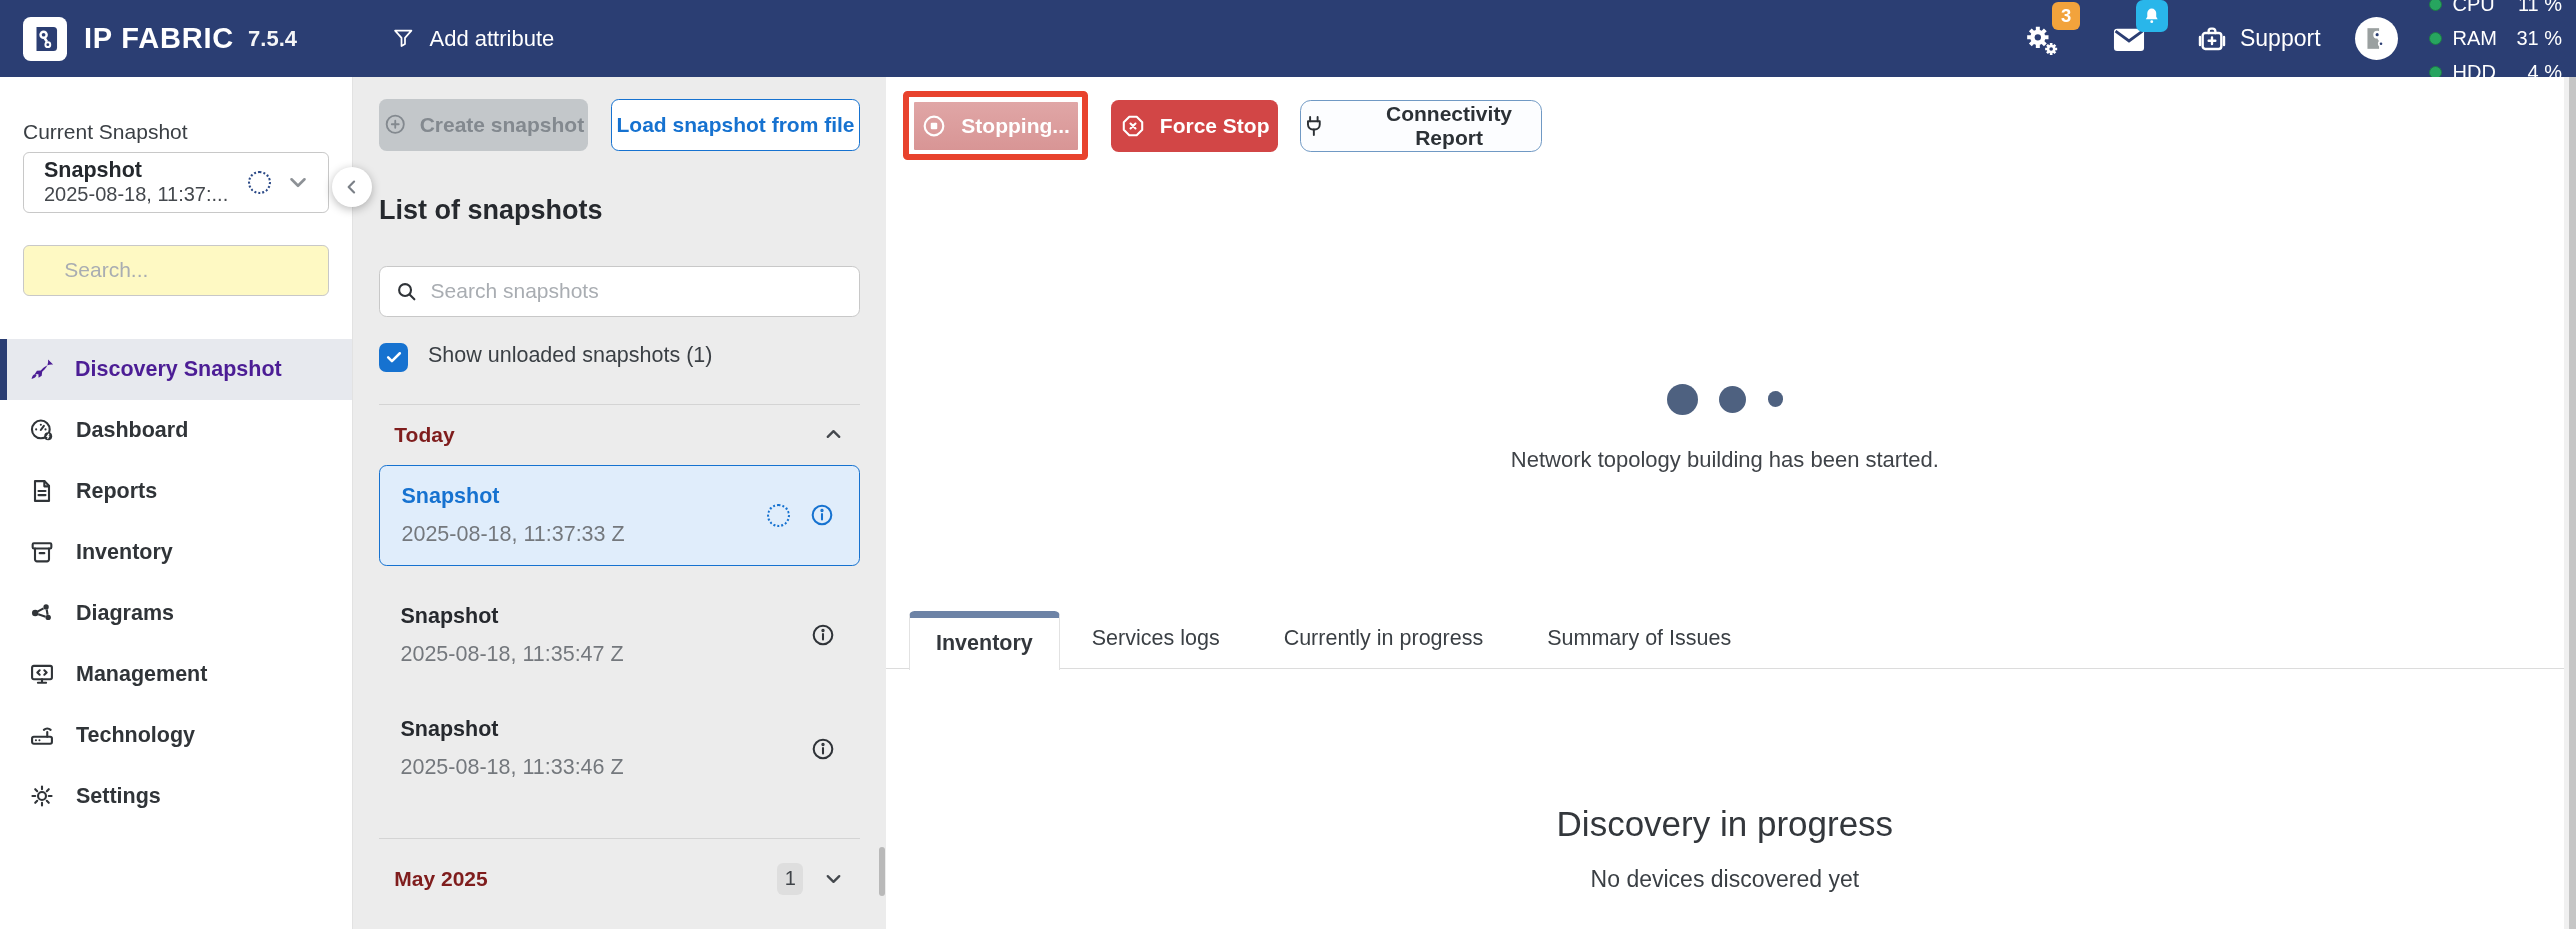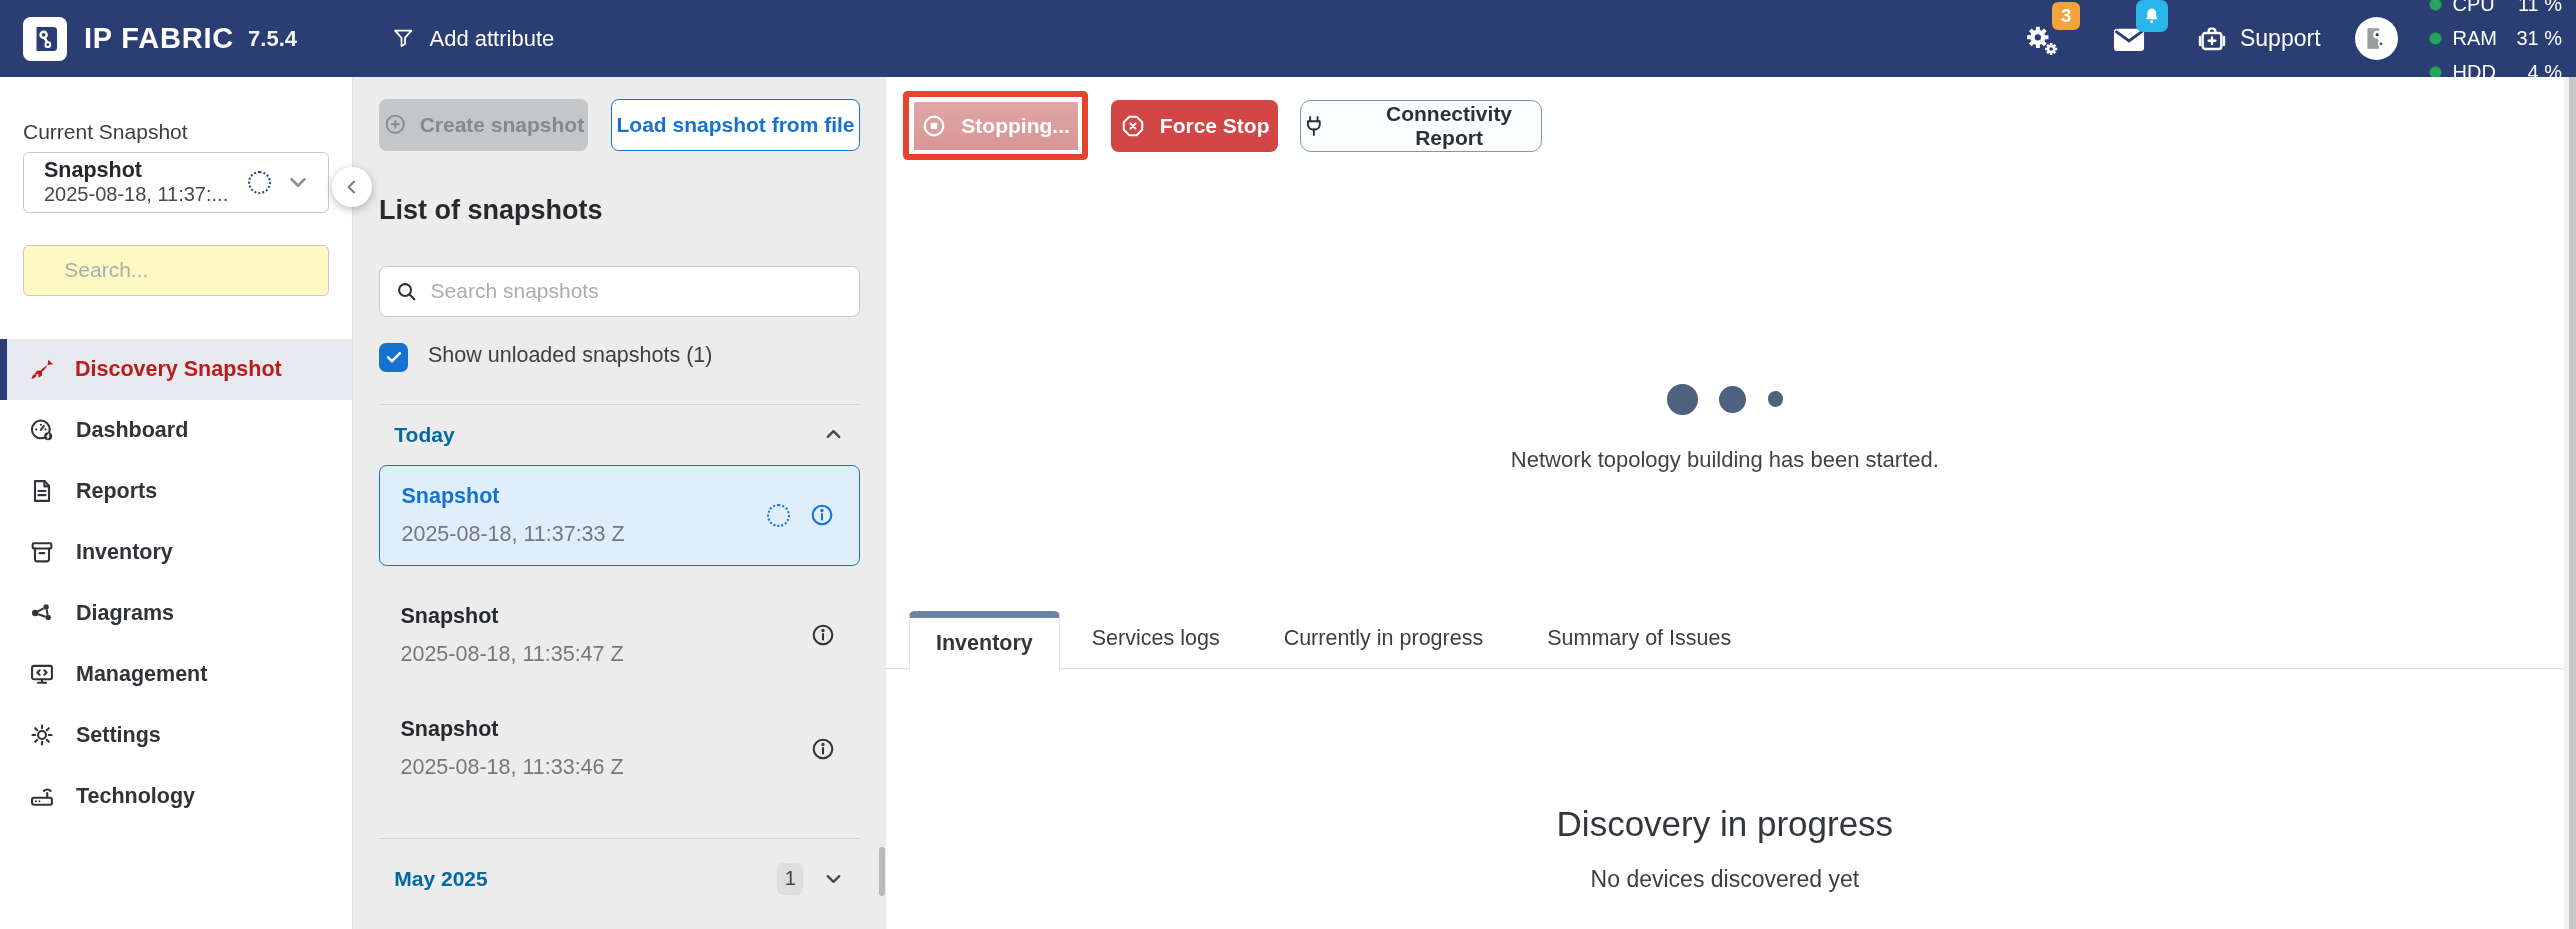--- a/index.html
+++ b/index.html
@@ -36,38 +36,38 @@
   .snap-select .t2 { font-size:20px; color:#44484d; }
   .spinner { width:23px; height:23px; border:2.7px dotted #2c4a87; border-radius:50%; animation:spin 1.1s steps(8) infinite; }
   @keyframes spin { to { transform:rotate(360deg);} }
   .snap-select .spinner { margin-left:20px; }
   .snap-select .chev { margin-left:auto; color:#8d9196; }
   .side-search { margin:32px 23px 0; height:51px; border:1.2px solid #c8c8c8; border-radius:6.1px; background:#fef9c3; display:flex; align-items:center; padding:0 28px; gap:12.3px; color:#3f4348; }
   .side-search input { border:none; outline:none; font-size:21px; flex:1; font-family:inherit; color:#3a3f44; background:transparent; }
   .side-search input::placeholder { color:#a9adb2; }
   .menu { margin-top:43px; }
   .menu-item { height:61px; display:flex; align-items:center; gap:20px; padding-left:28px; font-size:21.5px; font-weight:600; color:#303438; cursor:pointer; }
-  .menu-item.active { background:#e7e9ee; border-left:7.7px solid #2b3e73; padding-left:20px; color:#b91c1c; }
+  .menu-item.active { background:#e7e9ee; border-left:7.7px solid #2b3e73; padding-left:20px; color:#4c1d95; }
   .menu-item .mi { width:28px; height:28px; flex-shrink:0; }
 
   
   .snap-panel { width:533px; background:#ececec; position:relative; flex-shrink:0; padding:0 26px; }
   .panel-actions { display:flex; gap:23px; margin-top:21.5px; }
   .btn-create { width:209px; height:52px; background:#c3c7ca; border:none; border-radius:7.7px; color:#83898f; font-size:21px; font-weight:600; font-family:inherit; display:flex; align-items:center; justify-content:center; gap:12.3px; }
   .btn-load { width:249px; height:52px; background:#fff; border:1.5px solid #1672d0; border-radius:7.7px; color:#1672d0; font-size:21px; font-weight:bold; font-family:inherit; display:flex; align-items:center; justify-content:center; cursor:pointer; }
   .panel-title { margin-top:44px; font-size:27px; font-weight:bold; color:#26292e; }
   .panel-search { margin-top:40px; height:51px; background:#fff; border:1.2px solid #c8c8c8; border-radius:7.7px; display:flex; align-items:center; padding:0 15.3px; gap:12.3px; color:#2f3338; }
   .panel-search input { border:none; outline:none; font-size:21px; flex:1; font-family:inherit; background:transparent; color:#3a3f44; }
   .panel-search input::placeholder { color:#a9adb2; }
   .chk-row { margin-top:26px; display:flex; gap:20px; cursor:pointer; }
   .checkbox { width:29px; height:29px; background:#1672d0; border-radius:7px; display:flex; align-items:center; justify-content:center; }
   .chk-label { font-size:21.5px; color:#3a3f44; }
   .divider { height:1.2px; background:#d4d4d4; margin-top:32px; }
   .group-hdr { height:51px; display:flex; align-items:center; padding:0 15.3px; margin-top:4.6px; }
-  .group-hdr .g-label { font-size:21px; font-weight:bold; color:#0369a1; }
+  .group-hdr .g-label { font-size:21px; font-weight:bold; color:#7f1d1d; }
   .group-hdr .g-right { margin-left:auto; display:flex; align-items:center; gap:18.4px; color:#44484d; }
   .g-badge { min-width:26px; height:32px; background:#dedede; border-radius:6.1px; font-size:20px; color:#3f4348; display:flex; align-items:center; justify-content:center; padding:0 6.1px; }
   .snap-item { position:relative; border-radius:7.7px; padding:18.4px 21.5px; margin-top:4.6px; cursor:pointer; }
   .snap-item.active { background:#e0edfb; border:1.9px solid #1672d0; }
   .snap-item .s-title { font-size:21.5px; font-weight:bold; color:#26292e; }
   .snap-item.active .s-title { color:#1672d0; }
   .snap-item .s-time { font-size:21.5px; color:#74787d; margin-top:12.3px; }
   .snap-item .s-icons { position:absolute; right:24.5px; top:50%; transform:translateY(-50%); display:flex; align-items:center; gap:18.4px; }
   .info-ic { color:#2f3338; }
   .snap-item.active .info-ic { color:#1672d0; }
@@ -263,34 +263,34 @@
       </div>
       <div class="menu-item">
         <svg class="mi" viewBox="0 0 24 24" fill="none" stroke="currentColor" stroke-width="1.8" stroke-linecap="round" stroke-linejoin="round">
           <rect x="3.5" y="5" width="17" height="11.5" rx="1.5"></rect>
           <path d="M12 16.5v3M8.5 19.5h7"></path>
           <path d="M10 8.8l-2 1.9 2 1.9M14 8.8l2 1.9-2 1.9"></path>
         </svg>
         <span>Management</span>
       </div>
       <div class="menu-item">
-        <svg class="mi" viewBox="0 0 24 24" fill="none" stroke="currentColor" stroke-width="1.8" stroke-linecap="round">
-          <circle cx="12" cy="12" r="3.4"></circle>
-          <path d="M12 3.8v2.4M12 17.8v2.4M3.8 12h2.4M17.8 12h2.4M6.2 6.2l1.7 1.7M16.1 16.1l1.7 1.7M6.2 17.8l1.7-1.7M16.1 7.9l1.7-1.7"></path>
-        </svg>
-        <span>Settings</span>
-      </div>
-      <div class="menu-item">
         <svg class="mi" viewBox="0 0 24 24" fill="none" stroke="currentColor" stroke-width="1.8" stroke-linecap="round" stroke-linejoin="round">
           <rect x="3.5" y="13.5" width="17" height="6" rx="1.5"></rect>
           <path d="M6.8 16.5h.01M9.8 16.5h.01"></path>
           <path d="M16.5 13.5V9.5"></path>
           <path d="M13.6 7.6a4.4 4.4 0 0 1 5.8 0"></path>
         </svg>
         <span>Technology</span>
+      </div>
+      <div class="menu-item">
+        <svg class="mi" viewBox="0 0 24 24" fill="none" stroke="currentColor" stroke-width="1.8" stroke-linecap="round">
+          <circle cx="12" cy="12" r="3.4"></circle>
+          <path d="M12 3.8v2.4M12 17.8v2.4M3.8 12h2.4M17.8 12h2.4M6.2 6.2l1.7 1.7M16.1 16.1l1.7 1.7M6.2 17.8l1.7-1.7M16.1 7.9l1.7-1.7"></path>
+        </svg>
+        <span>Settings</span>
       </div>
     </div>
   </div>
 
   <div class="snap-panel">
     <div class="panel-actions">
       <button class="btn-create" disabled="">
         <svg width="24.5" height="24.5" viewBox="0 0 24 24" fill="none" stroke="currentColor" stroke-width="1.8" stroke-linecap="round">
           <circle cx="12" cy="12" r="8.4"></circle>
             <path d="M12 8.6v6.8M8.6 12h6.8"></path>

